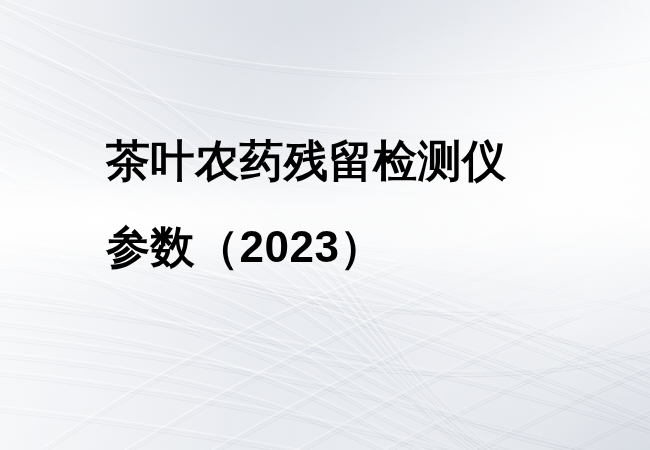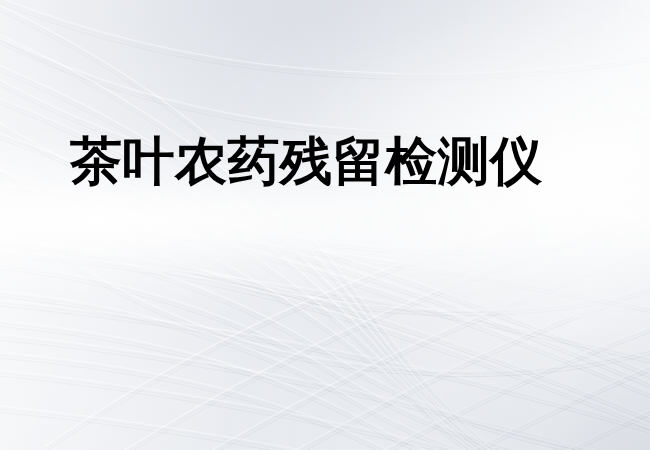--- a/index.html
+++ b/index.html
@@ -84,24 +84,25 @@
   .headline {
     position: absolute;
     left: 70px;
     top: 118px;
     width: 520px;
   }
   .headline .line {
     display: block;
     color: #000000;
     font-weight: 700;
-    font-size: 52px;
+    font-size: 44px;
     line-height: 86px;
     letter-spacing: 0.5px;
     white-space: nowrap;
+    margin-left: 36px;
   }
 </style>
 </head>
 <body>
 
 <div id="banner">
 
   <div class="bg-layer bg-base"></div>
   <div class="bg-layer bg-pool"></div>
 
@@ -175,15 +176,16 @@
     </g>
     <rect x="0" y="0" width="650" height="450" fill="url(#fadeRight)"></rect>
   </svg>
 
   <div class="bg-layer bg-glow-right"></div>
   <div class="bg-layer bg-sheen"></div>
   <div class="bg-layer bg-shade-br"></div>
 
   <div class="headline">
     <span class="line">茶叶农药残留检测仪</span>
+    <span class="line">参数（2023）</span>
   </div>
 
 </div>
 
 </body></html>

